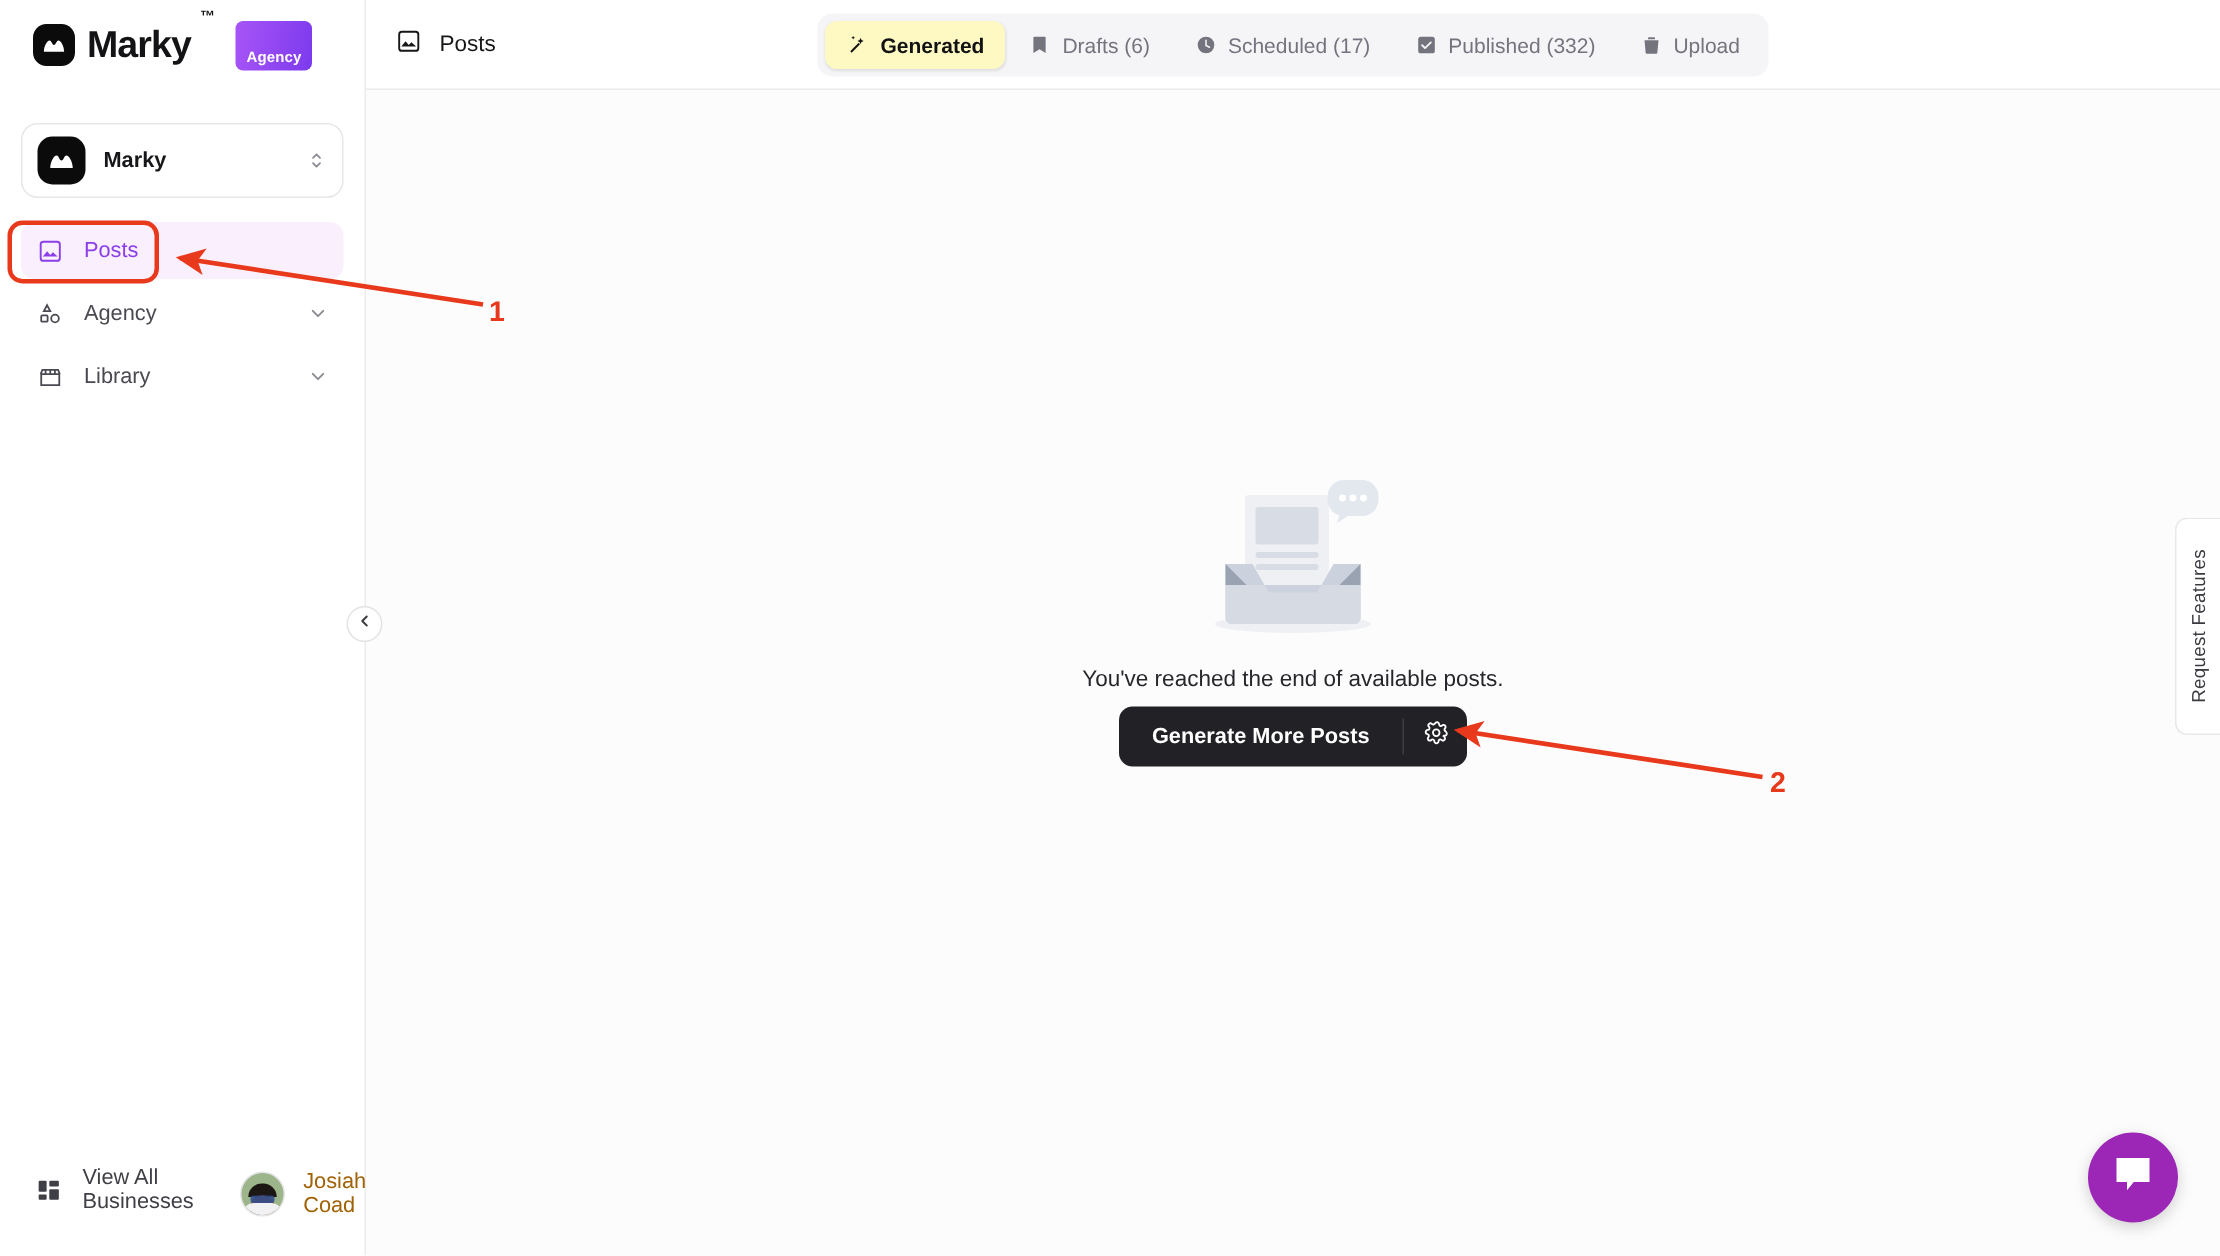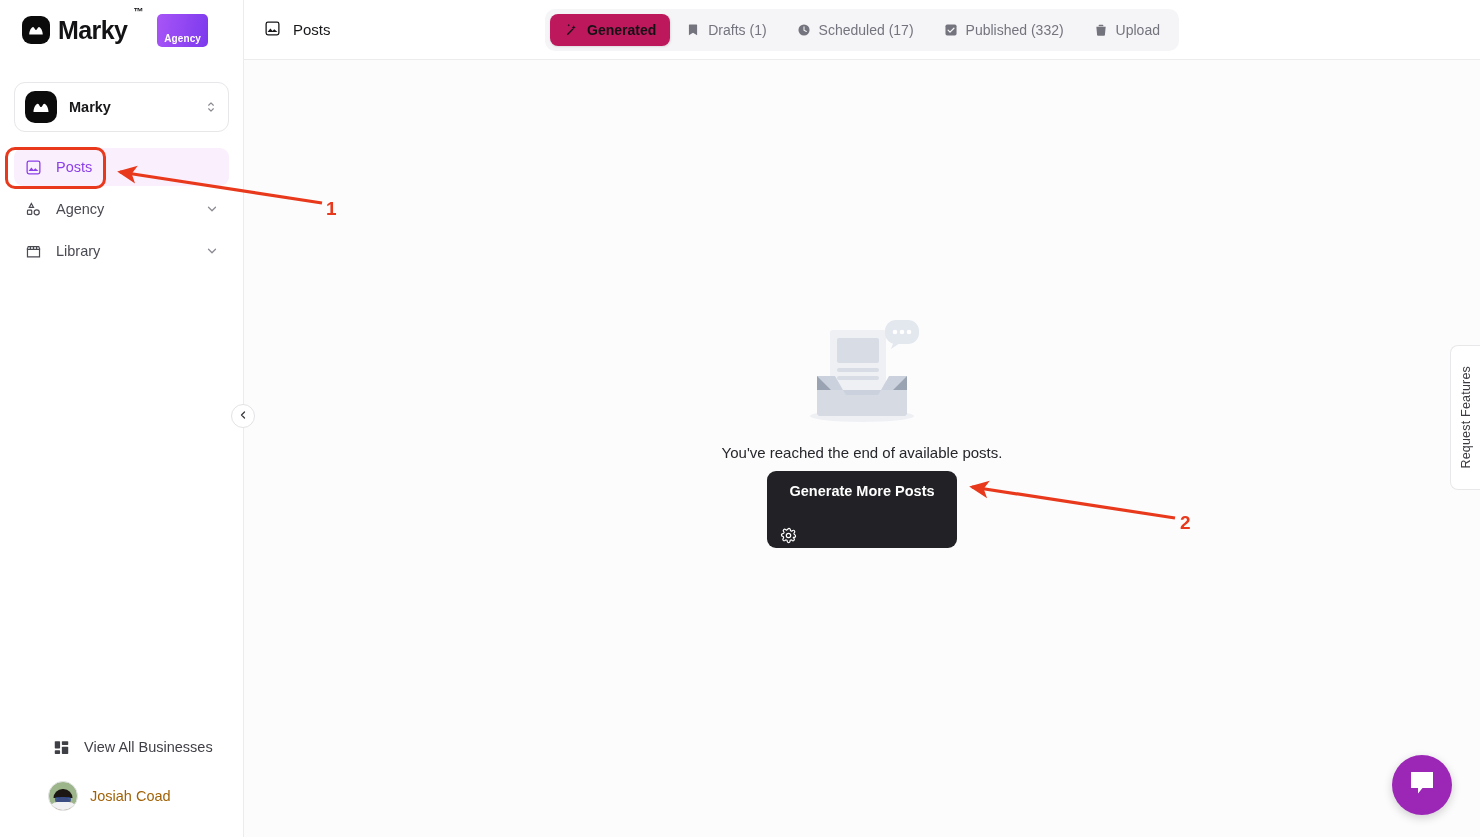--- a/index.html
+++ b/index.html
@@ -44,21 +44,21 @@
   .nav-item {
     height: 38px; border-radius: 9px; display: flex; align-items: center;
     padding: 0 10px; gap: 14px; color: #4a4a52; font-size: 14.5px;
   }
   .nav-item .nv-label { flex: 1; }
   .nav-item.active { background: #faeffd; color: #8b3fe8; }
   .nav-item.active .nv-label { color: #8b3fe8; font-weight: 500; }
   .nav-icon { width: 18px; height: 18px; display: flex; align-items: center; justify-content: center; color: inherit; }
   .nav-chev { color: #8b8b93; display: flex; }
 
-  .sidebar-bottom { margin-top: auto; padding: 0 14px 22px; display: flex; flex-direction: column; gap: 14px; margin-left: 28px; }
+  .sidebar-bottom { margin-top: auto; padding: 0 14px 22px; display: flex; flex-direction: row; gap: 14px; }
   .view-all { display: flex; align-items: center; gap: 14px; padding: 0 10px; height: 32px;
     font-size: 14.5px; color: #3f3f46; }
   .user-row { display: flex; align-items: center; gap: 12px; padding: 0 6px; height: 38px; }
   .avatar {
     width: 30px; height: 30px; border-radius: 50%; overflow: hidden; flex: 0 0 30px;
     background: #9db58b; position: relative; border: 1px solid #e4e4e6;
   }
   .avatar .face { position: absolute; left: 50%; top: 52%; transform: translateX(-50%);
     width: 17px; height: 19px; border-radius: 9px 9px 5px 5px; background: #8c6042; }
   .avatar .hair { position: absolute; left: 50%; top: 26%; transform: translateX(-50%);
@@ -84,35 +84,35 @@
   .page-title { display: flex; align-items: center; gap: 12px; font-size: 15px; color: #17171a; font-weight: 500; }
   .tabs {
     position: absolute; left: 50%; transform: translateX(-50%);
     display: flex; align-items: center; gap: 2px;
     background: #f5f5f7; border-radius: 10px; padding: 5px;
   }
   .tab {
     display: flex; align-items: center; gap: 8px; height: 32px; padding: 0 14px;
     border-radius: 8px; font-size: 14px; color: #74747e; white-space: nowrap;
   }
-  .tab.active { background: #be185d; color: #121214; font-weight: 600;
+  .tab.active { background: #fef9c3; color: #121214; font-weight: 600;
     box-shadow: 0 1px 2px rgba(16,16,20,.10); }
   .tab-icon { display: flex; align-items: center; }
   .upload-btn {
     margin-left: auto; display: flex; align-items: center; gap: 9px;
     height: 40px; padding: 0 18px; border: 1px solid #e5e5e8; border-radius: 9px;
     background: #fff; font-size: 14.5px; color: #17171a;
   }
 
   .content { flex: 1; display: flex; flex-direction: column; align-items: center;
     justify-content: flex-start; padding-top: 248px; background: #fcfcfd; }
   .empty-illus { width: 150px; height: 120px; position: relative; margin-bottom: 16px; }
   .empty-text { font-size: 15px; color: #26262b; margin-bottom: 10px; }
   .gen-group { display: flex; align-items: stretch; background: #222226;
-    border-radius: 9px; overflow: hidden; flex-direction: column; }
+    border-radius: 9px; overflow: hidden; }
   .gen-main { padding: 0 22px; height: 40px; display: flex; align-items: center;
     color: #ffffff; font-size: 14.5px; font-weight: 600; }
   .gen-sep { width: 1px; background: #3d3d43; margin: 8px 0; }
   .gen-gear { width: 42px; display: flex; align-items: center; justify-content: center; color: #fff; }
 
   .request-tab {
     position: absolute; right: 0; top: 345px; width: 30px; height: 145px;
     background: #fff; border: 1px solid #e8e8ea; border-right: none;
     border-radius: 8px 0 0 8px; display: flex; align-items: center; justify-content: center;
   }
@@ -269,21 +269,21 @@
           </span>
           <span>Generated</span>
         </div>
 
         <div class="tab">
           <span class="tab-icon">
             <svg width="14" height="14" viewBox="0 0 24 24" fill="currentColor">
               <path d="M6 2.5h12a1 1 0 011 1V21l-7-4.2L5 21V3.5a1 1 0 011-1z"></path>
             </svg>
           </span>
-          <span>Drafts (1)</span>
+          <span>Drafts (6)</span>
         </div>
 
         <div class="tab">
           <span class="tab-icon">
             <svg width="14" height="14" viewBox="0 0 24 24" fill="currentColor">
               <circle cx="12" cy="12" r="9.5"></circle>
               <path d="M12 6.5v6l4 2" stroke="#f5f5f7" stroke-width="1.8" fill="none" stroke-linecap="round"></path>
             </svg>
           </span>
           <span>Scheduled (17)</span>

